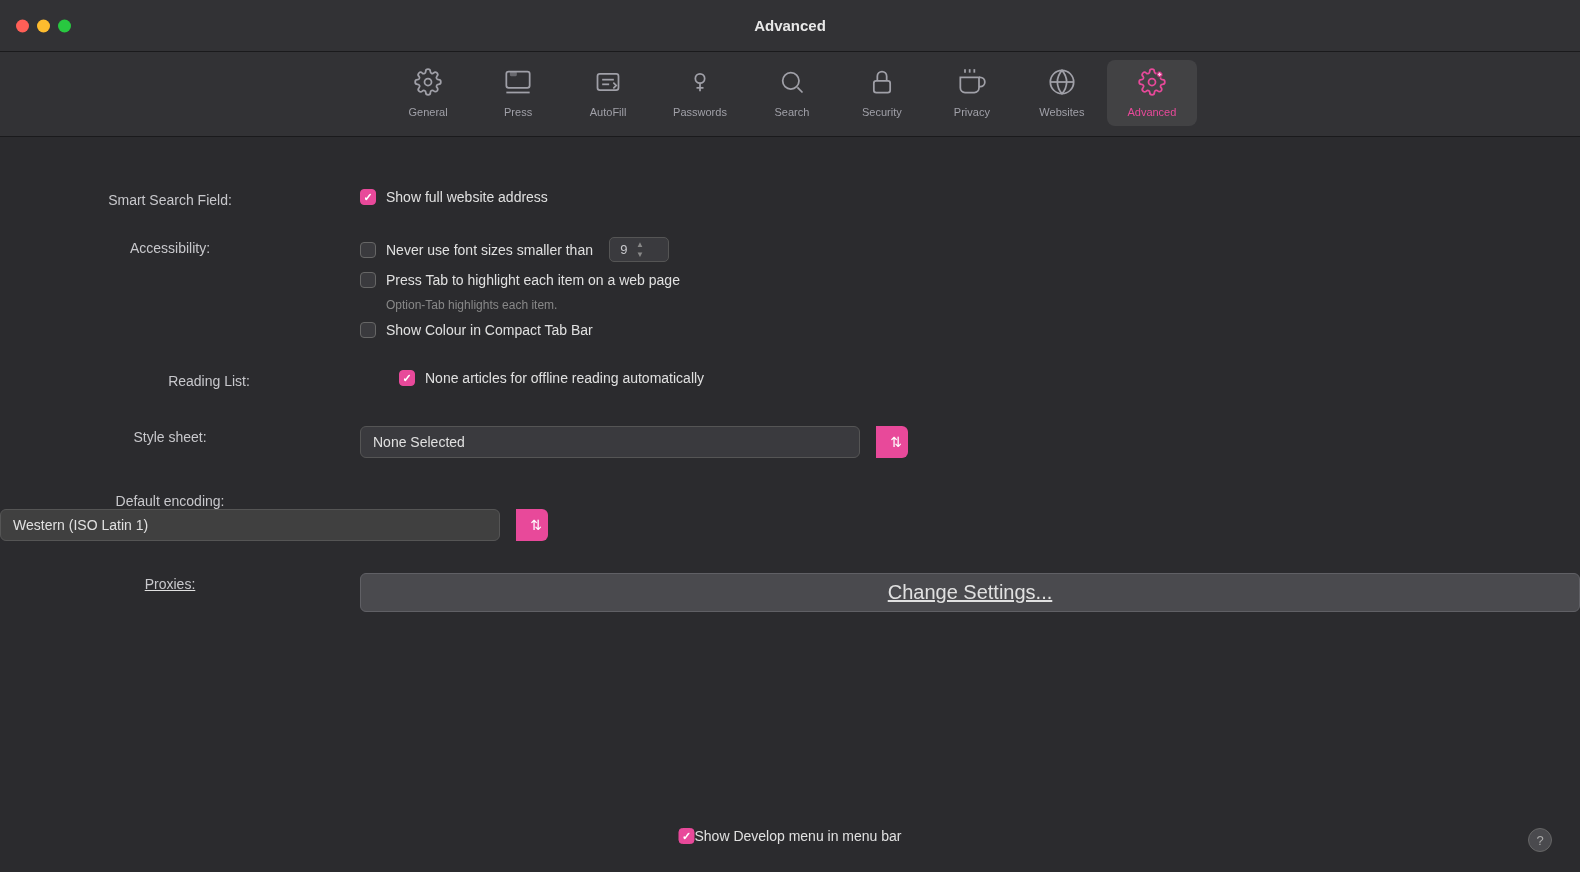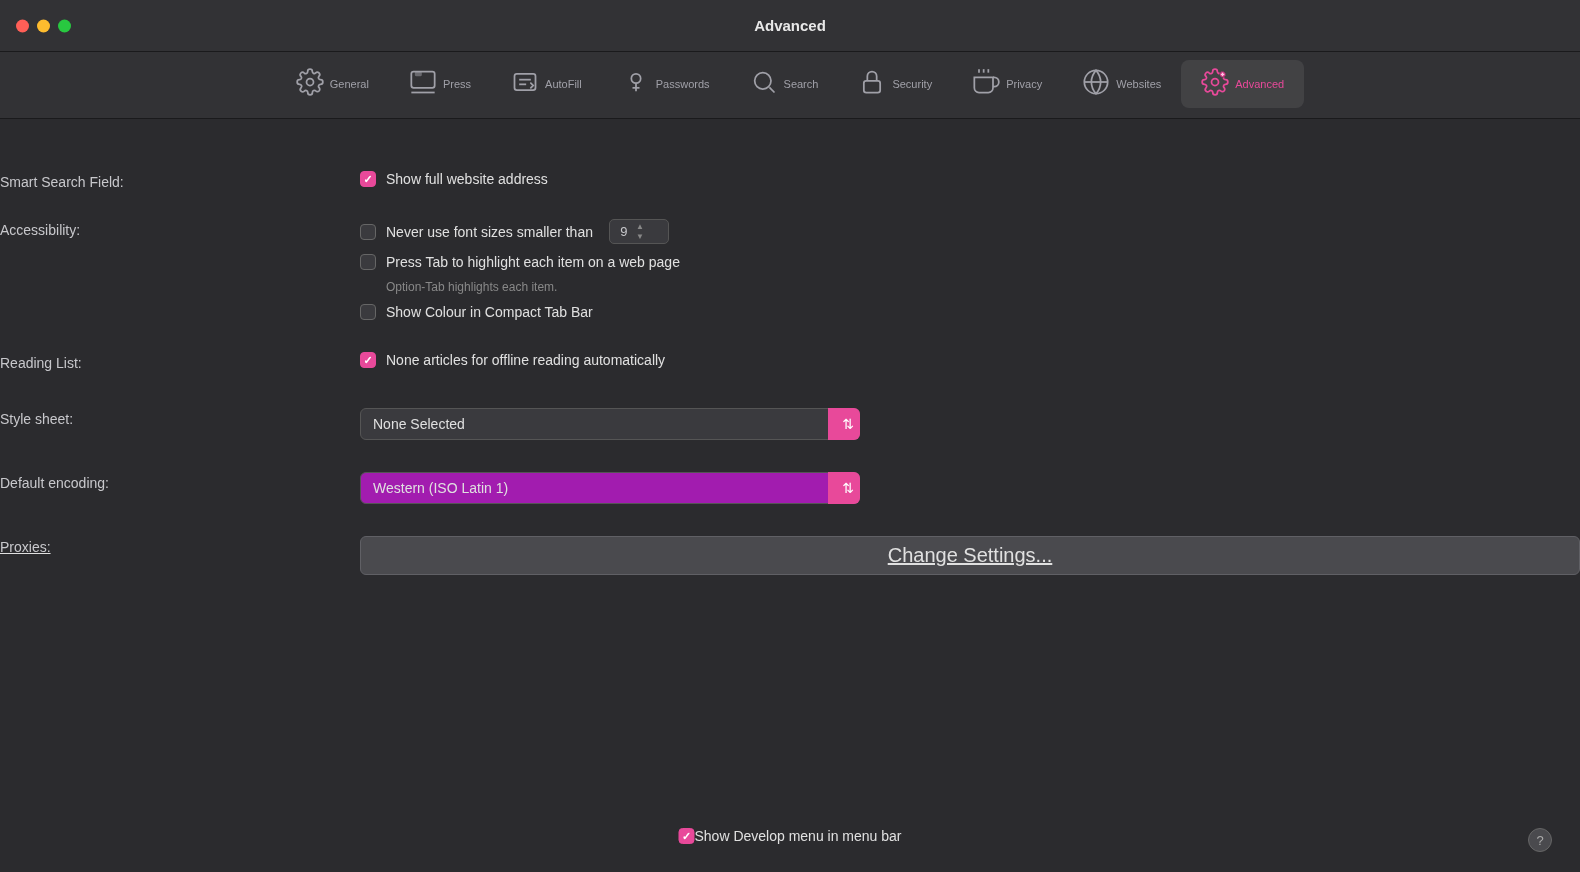--- a/index.html
+++ b/index.html
@@ -57,21 +57,21 @@
       align-items: center;
       justify-content: center;
       background: #323235;
       border-bottom: 1px solid #1a1a1c;
       padding: 8px 0 10px;
       gap: 0;
     }
 
     .toolbar-item {
       display: flex;
-      flex-direction: row;
+      flex-direction: column;
       align-items: center;
       gap: 6px;
       padding: 8px 20px;
       cursor: pointer;
       border-radius: 8px;
       min-width: 90px;
       transition: background 0.1s;
     }
 
     .toolbar-item.active {
@@ -106,21 +106,21 @@
     }
 
     .setting-row {
       display: flex;
       align-items: flex-start;
       padding: 12px 0;
       min-height: 48px;
     }
 
     .setting-label {
-      text-align: left;
+      text-align: center;
       min-width: 360px;
       padding-right: 20px;
       font-size: 14px;
       color: #c8c8cc;
       padding-top: 3px;
       font-weight: 400;
     }
 
     .setting-control {
       display: flex;
@@ -213,21 +213,21 @@
       font-size: 14px;
       padding: 7px 40px 7px 12px;
       cursor: pointer;
       width: 500px;
       position: relative;
     }
 
     .select-wrapper {
       position: relative;
       display: inline-block;
-      width: 500px;
+      width: 548px;
     }
 
     .select-wrapper::after {
       content: '';
       position: absolute;
       right: 0;
       top: 0;
       bottom: 0;
       width: 32px;
       background: #e8499a;
@@ -448,21 +448,21 @@
 
       <div class="hint-text">Option-Tab highlights each item.</div>
 
       <div class="checkbox-row">
         <div class="checkbox"></div>
         <span class="checkbox-label">Show Colour in Compact Tab Bar</span>
       </div>
     </div>
   </div>
 
-  <div class="setting-row" style="margin-top:8px;">
+  <div class="setting-row" style="margin-top:8px;padding-left:39px;">
     <span class="setting-label">Reading List:</span>
     <div class="setting-control">
       <div class="checkbox-row">
         <div class="checkbox checked"></div>
         <span class="checkbox-label">None articles for offline reading automatically</span>
       </div>
     </div>
   </div>
 
   <div class="setting-row" style="margin-top:8px;">
@@ -470,25 +470,25 @@
     <div class="setting-control">
       <div class="select-wrapper">
         <select class="styled-select" style="background: rgb(58, 58, 62); color: rgb(224, 224, 224); padding-right: 40px;">
           <option>None Selected</option>
         </select>
         <span class="select-arrow-icon">⇅</span>
       </div>
     </div>
   </div>
 
-  <div class="setting-row" style="margin-top:8px;">
+  <div class="setting-row" style="margin-top:8px;flex-direction:column;">
     <span class="setting-label">Default encoding:</span>
     <div class="setting-control">
       <div class="select-wrapper">
-        <select class="styled-select" style="background: #a21caf; color: rgb(224, 224, 224); padding-right: 32px;">
+        <select class="styled-select" style="background: #404040; color: rgb(224, 224, 224); padding-right: 32px;">
           <option>Western (ISO Latin 1)</option>
         </select>
         <span class="select-arrow-icon">⇅</span>
       </div>
     </div>
   </div>
 
   <div class="setting-row" style="margin-top:8px;text-decoration:underline;">
     <span class="setting-label">Proxies:</span>
     <div class="setting-control">

